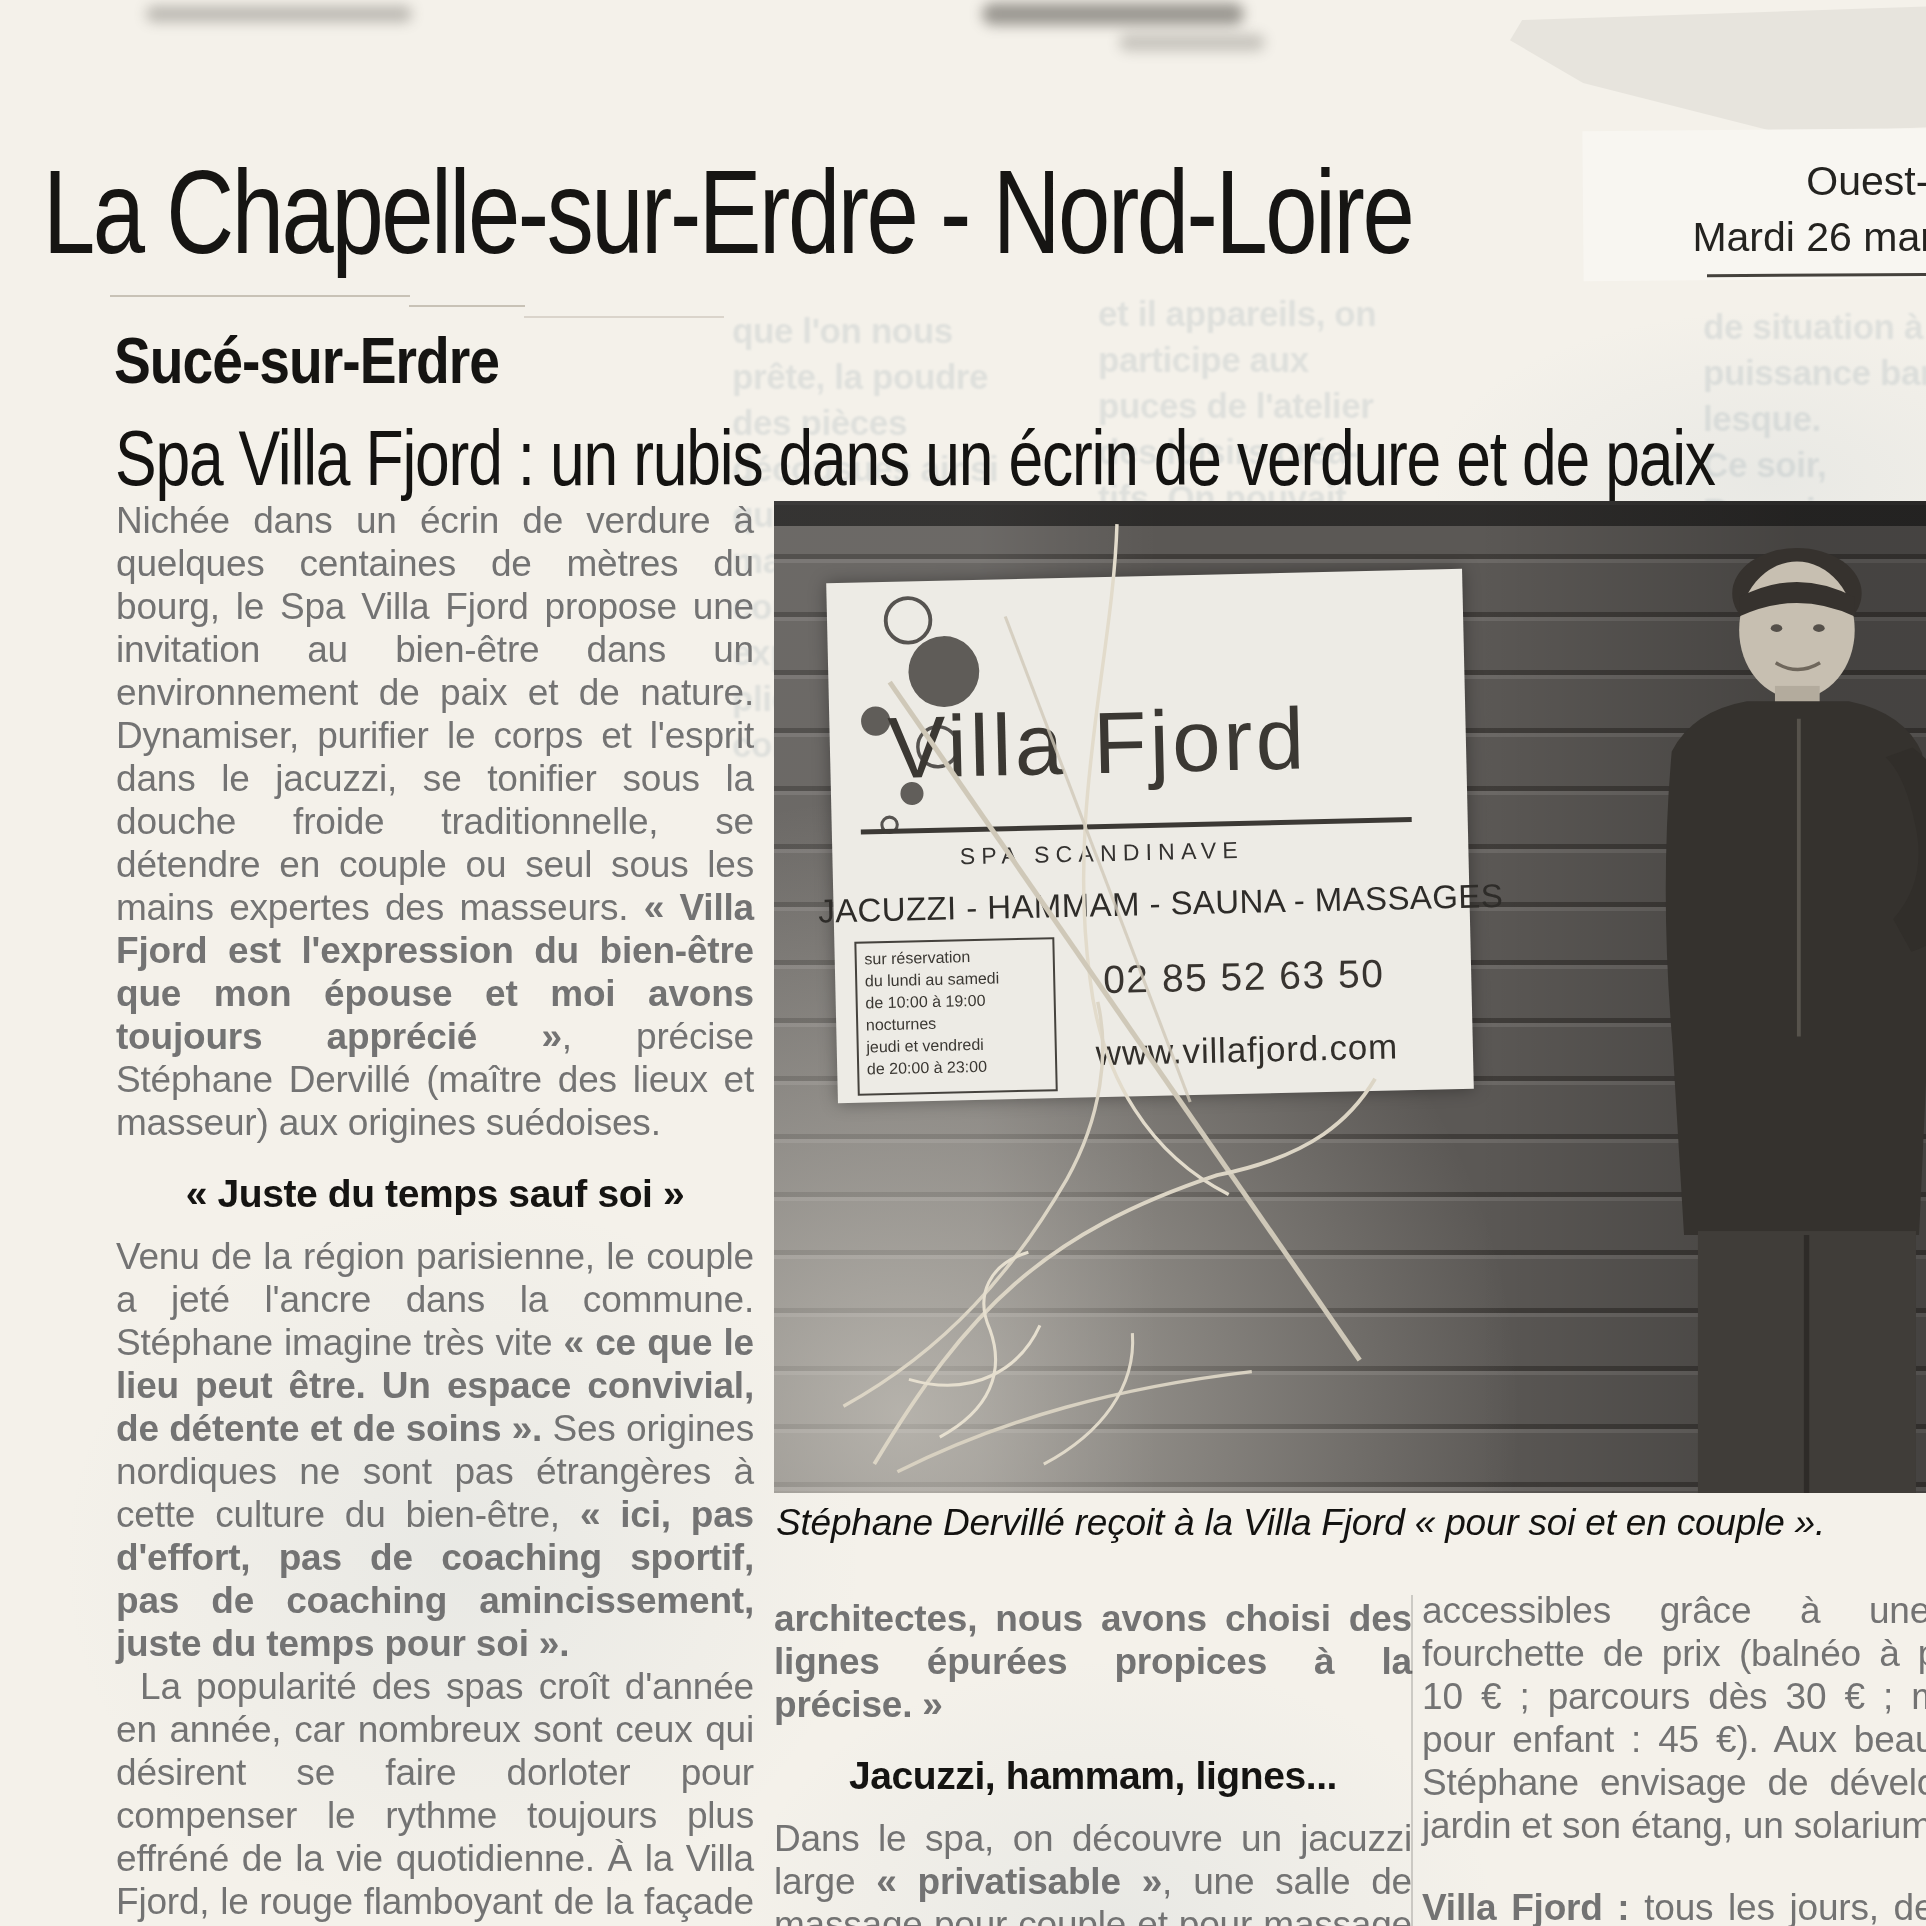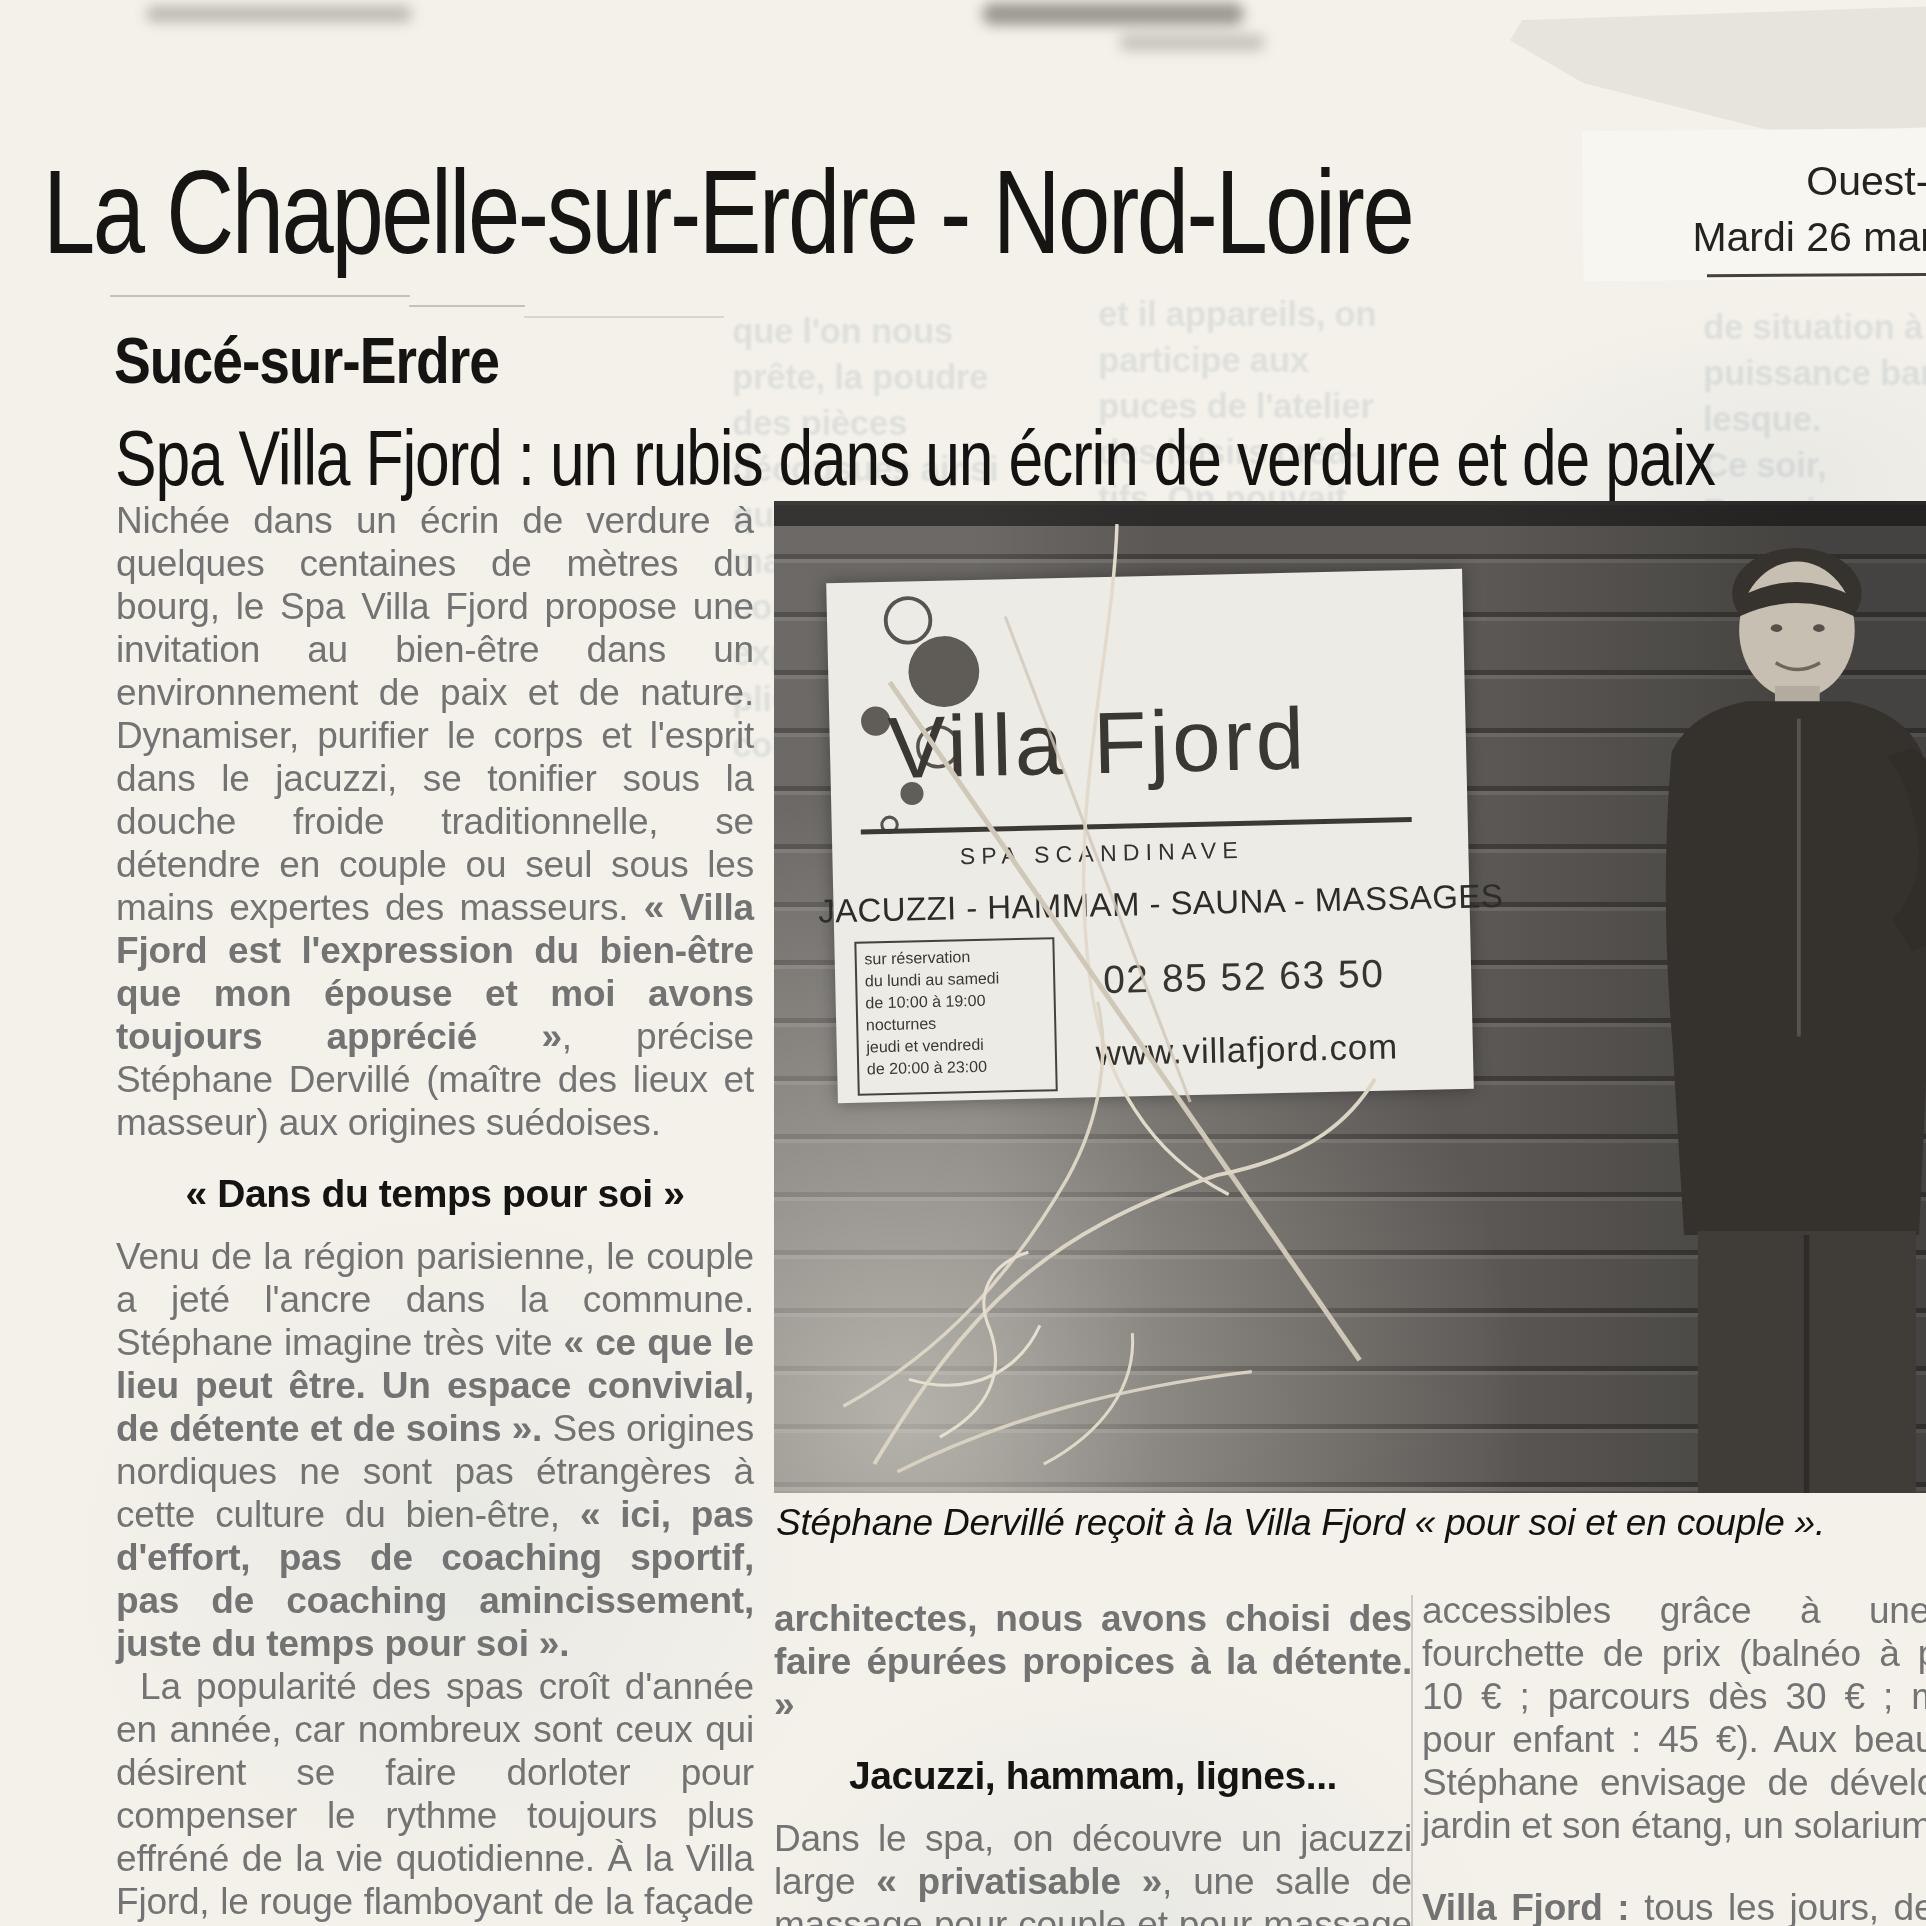--- a/index.html
+++ b/index.html
@@ -140,26 +140,26 @@
     <div>Ouest-France</div>
     <div>Mardi 26 mars 2013</div>
   </div>
   <div class="mast-rule"></div>
 
   <h2 class="kicker">Sucé-sur-Erdre</h2>
   <h2 class="headline">Spa Villa Fjord : un rubis dans un écrin de verdure et de paix</h2>
 
   <div class="col col1">
       <p class="para"><span>Nichée dans un écrin de verdure à quelques centaines de mètres du bourg, le Spa Villa Fjord propose une invitation au bien-être dans un environnement de paix et de nature. Dynamiser, purifier le corps et l'esprit dans le jacuzzi, se tonifier sous la douche froide traditionnelle, se détendre en couple ou seul sous les mains expertes des masseurs. </span><span class="b">« Villa Fjord est l'expression du bien-être que mon épouse et moi avons toujours apprécié »</span><span>, précise Stéphane Dervillé (maître des lieux et masseur) aux origines suédoises.</span></p>
-      <div class="subhead">« Dans du temps pour soi »</div>
+      <div class="subhead">« Juste du temps sauf soi »</div>
       <p class="para"><span>Venu de la région parisienne, le couple a jeté l'ancre dans la commune. Stéphane imagine très vite </span><span class="b">« ce que le lieu peut être. Un espace convivial, de détente et de soins ».</span><span> Ses origines nordiques ne sont pas étrangères à cette culture du bien-être, </span><span class="b">« ici, pas d'effort, pas de coaching sportif, pas de coaching amincissement, juste du temps pour soi ».</span></p>
       <p class="para indent"><span>La popularité des spas croît d'année en année, car nombreux sont ceux qui désirent se faire dorloter pour compenser le rythme toujours plus effréné de la vie quotidienne. À la Villa Fjord, le rouge flamboyant de la façade met en valeur l'environnement. </span></p>
     </div>
   <div class="col col2">
-      <p class="para"><span class="b">architectes, nous avons choisi des faire épurées propices à la détente. »</span></p>
+      <p class="para"><span class="b">architectes, nous avons choisi des lignes épurées propices à la précise. »</span></p>
       <div class="subhead">Jacuzzi, hammam, lignes...</div>
       <p class="para"><span>Dans le spa, on découvre un jacuzzi large </span><span class="b">« privatisable »</span><span>, une salle de massage pour couple et pour massage à quatre mains, un hammam qui invite à la relaxation, le sauna avec son poêle traditionnel, la tisanerie et les gâteaux suédois... Autant de moments pour se détendre,</span></p>
     </div>
   <div class="col col3">
       <p class="para"><span>accessibles grâce à une large fourchette de prix (balnéo à partir de 10 € ; parcours dès 30 € ; massage pour enfant : 45 €). Aux beaux jours, Stéphane envisage de développer le jardin et son étang, un solarium...</span></p>
       <p class="para space"><span class="b">Villa Fjord :</span><span> tous les jours, de 10 h à 19 h (sauf dimanche). Nocturnes, jeudi et vendredi, de 20 h à 23 h. Renseignements et tarifs au 02 85 52 63 50.</span></p>
     </div>
   <div class="col-rule"></div>
 
   <div class="photo">

